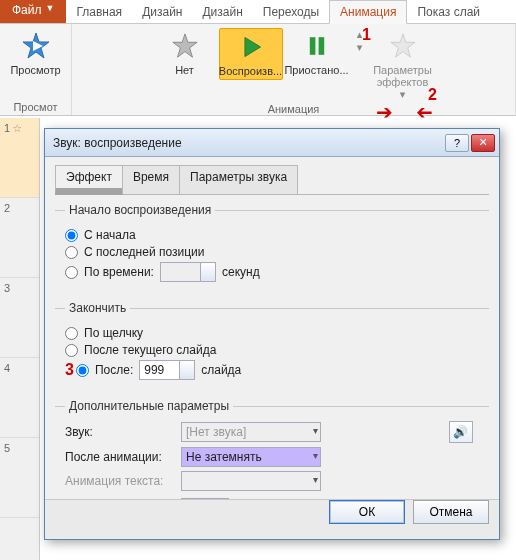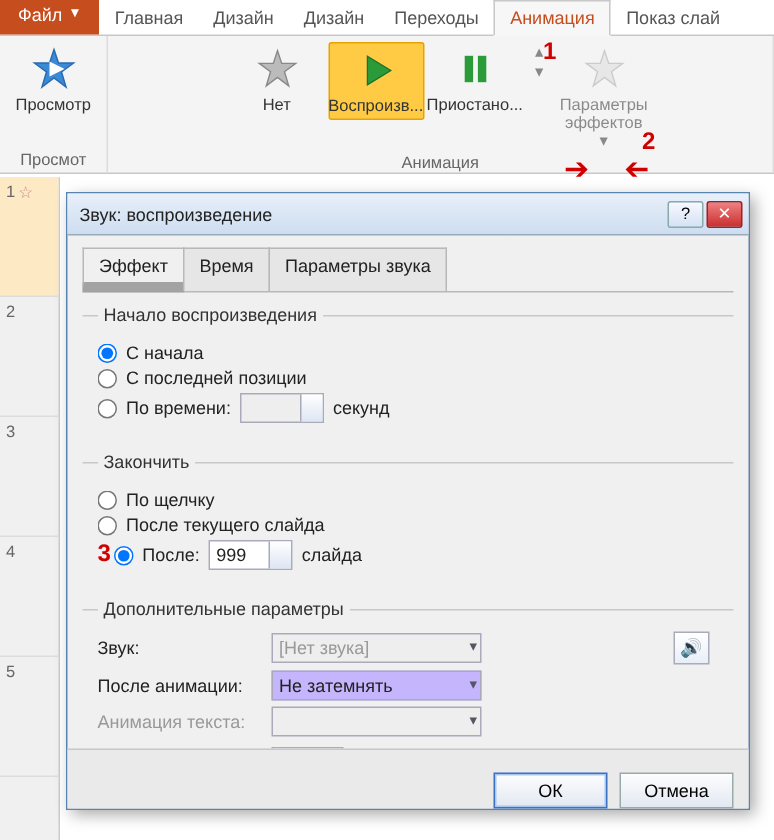--- a/index.html
+++ b/index.html
@@ -47,21 +47,21 @@
   .row { display: flex; align-items: center; margin: 3px 0; }
   .radio, .lbl2 { margin-right: 6px; }
   .spin { width: 56px; height: 20px; border: 1px solid #aab; background: #fff; display: inline-flex; align-items: center; padding: 0 0 0 4px; position: relative; font-size: 12px; }
   .spin::after { content: ""; position: absolute; right: 0; top: 0; bottom: 0; width: 14px; border-left: 1px solid #aab; background: linear-gradient(#fff,#dde6f3); }
   .combo { width: 140px; height: 20px; border: 1px solid #aab; background: #c4b5fd; display: inline-flex; align-items: center; padding: 0 16px 0 4px; position: relative; font-size: 12px; }
   .combo::after { content: "▾"; position: absolute; right: 2px; top: 2px; font-size: 10px; color: #556; }
   .combo.dis, .spin.dis { background: #eee; color: #999; }
   .grid2 { display: grid; grid-template-columns: 110px 1fr 30px; gap: 4px 6px; align-items: center; }
   .snd-btn { width: 24px; height: 22px; border: 1px solid #aab; background: linear-gradient(#fff,#e8eef8); display: flex; align-items: center; justify-content: center; font-size: 12px; }
 
-  .dlg-footer { height: 40px; border-top: 1px solid #c8c8c8; display: flex; justify-content: flex-end; align-items: flex-end; padding: 0 10px; gap: 8px; background: #eaeaea; }
+  .dlg-footer { height: 40px; border-top: 1px solid #c8c8c8; display: flex; justify-content: flex-end; align-items: flex-start; padding: 0 10px; gap: 8px; background: #eaeaea; }
   .push { width: 76px; height: 24px; border: 1px solid #9aa; background: linear-gradient(#fdfdfd,#e2e8f2); font-size: 12px; }
   .push.def { border: 1px solid #3b72c4; box-shadow: 0 0 0 1px #a8c6ee inset; }
   .muted { color: #999; }
 </style>
 </head>
 <body>
 
 <div class="ribbon-tabs">
   <div class="file-tab">
       <span>Файл</span> 

